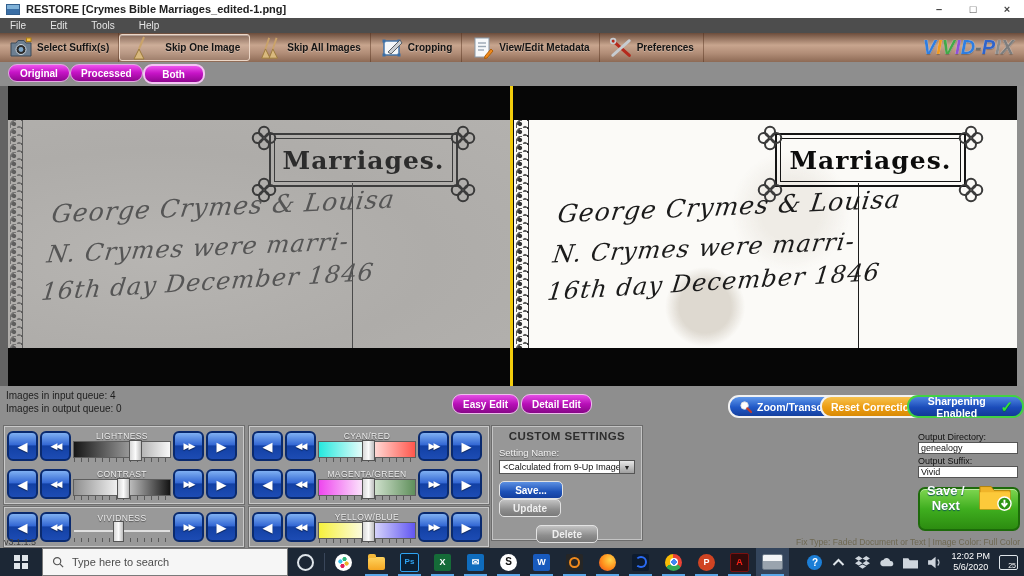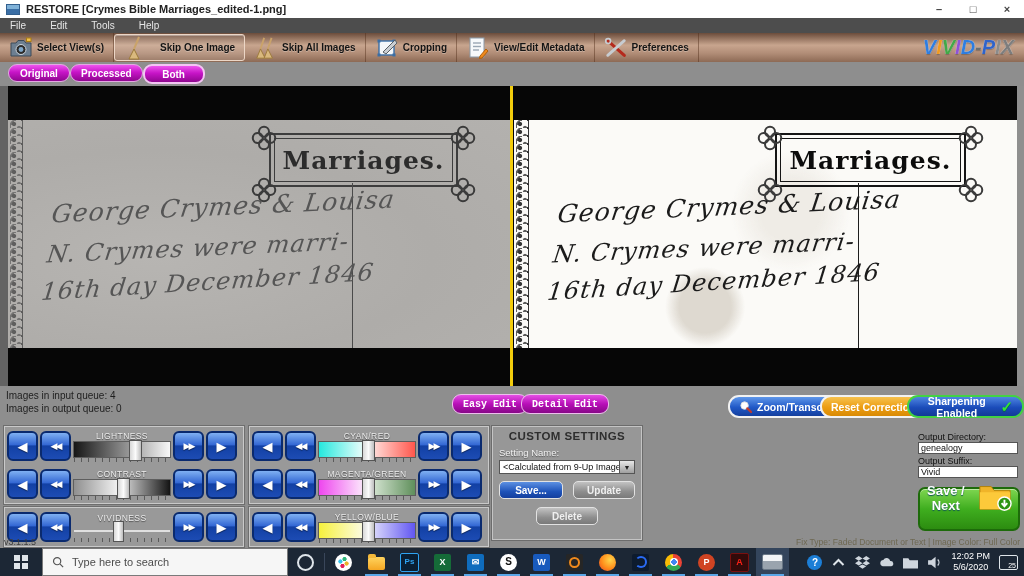--- a/index.html
+++ b/index.html
@@ -80,21 +80,21 @@
   #doc-right .hw{color:#1b1b1b;}
   .hw.l1{left:9%;top:72px;font-size:25px;}
   .hw.l2{left:8%;top:114px;font-size:24px;}
   .hw.l3{left:7%;top:148px;font-size:24px;transform:skewX(-10deg) rotate(-3.5deg);}
 
   
   .statusrow{position:absolute;top:386px;left:0;right:0;height:38px;background:#8e8e8e;}
   .queue{position:absolute;left:6px;top:3px;font-size:10px;color:#1e1e1e;line-height:13px;}
   .btn-mag{position:absolute;top:8px;height:20px;border-radius:9px;border:1px solid #eebdee;
     background:linear-gradient(180deg,#e44fe4 0%,#b80fb8 50%,#870787 100%);
-    color:#fff;font-size:10px;font-weight:bold;font-family:Liberation Mono, monospace;padding:0 10px;}
+    color:#fff;font-size:10px;font-weight:bold;font-family:Liberation Sans, sans-serif;padding:0 10px;}
   #easy-edit{left:452px;} #detail-edit{left:521px;}
   .btn-pill{position:absolute;top:9px;height:23px;border-radius:11px;border:2px solid #f2f2f2;
     color:#fff;font-size:10.5px;font-weight:bold;font-family:inherit;
     display:flex;align-items:center;gap:5px;padding:0 9px;}
   #zoom-transcribe{left:728px;background:linear-gradient(180deg,#5f97ea 0%,#2058c6 55%,#143f9e 100%);}
   #reset-corrections{left:820px;background:linear-gradient(180deg,#f6c14e 0%,#ec9d12 55%,#d98a05 100%);}
   #sharpening{left:907px;border-color:#43d243;
     background:linear-gradient(180deg,#4f86e2 0%,#1b4cba 55%,#123a96 100%);}
   .check{color:#35e435;font-size:15px;font-weight:bold;text-shadow:0 1px 1px #064;}
   .mag-ico{width:13px;height:13px;}
@@ -131,21 +131,21 @@
   
   .custom{position:absolute;left:492px;top:2px;width:150px;height:114px;background:#979797;
     border:1px solid #c4c4c4;box-shadow:0 0 0 1px #6c6c6c;padding:3px 6px;box-sizing:border-box;}
   .cs-title{text-align:center;font-size:11.5px;font-weight:bold;color:#2e2e2e;letter-spacing:.4px;}
   .cs-label{font-size:9.5px;color:#f2f2f2;margin-top:5px;text-shadow:0 1px 1px #555;}
   .cs-dd{display:flex;margin-top:2px;height:14px;}
   .cs-dd-field{flex:1;background:#fff;border:1px solid #555;font-size:9px;color:#111;
     display:flex;align-items:center;padding:0 3px;white-space:nowrap;overflow:hidden;}
   .cs-dd-btn{width:14px;background:linear-gradient(180deg,#e8e8e8,#9f9f9f);border:1px solid #555;
     border-left:none;font-size:7px;color:#222;display:flex;align-items:center;justify-content:center;}
-  .cs-btnrow{display:flex;justify-content:space-between;margin-top:7px;}
+  .cs-btnrow{display:flex;justify-content:space-between;margin-top:7px;flex-direction:column;}
   .cs-btn{height:18px;border-radius:5px;border:1px solid #e2e2e2;color:#fff;font-size:10px;
     font-weight:bold;font-family:inherit;padding:0 10px;}
   .cs-save{background:linear-gradient(180deg,#5c90e2 0%,#1e52b8 60%,#143f9e 100%);width:64px;}
   .cs-gray{background:linear-gradient(180deg,#c2c2c2 0%,#8d8d8d 60%,#7a7a7a 100%);color:#efefef;width:62px;}
   .cs-delrow{display:flex;justify-content:center;margin-top:8px;}
 
   
   .outputs{position:absolute;left:918px;top:6px;width:102px;}
   .out-label{font-size:9px;color:#111;margin-top:2px;}
   .out-input{width:100px;height:12px;background:#fff;border:1px solid #555;font-size:9px;
@@ -239,21 +239,21 @@
     <div style="display:flex;align-items:stretch;" id="toolbar-items">
         <div class="tb-item">
           <span class="tb-icon">
             <svg width="24" height="22" viewBox="0 0 24 22">
               <path d="M2 6 h5 l2 -2.5 h6 l2 2.5 h5 v13 H2 Z" fill="#6d7f91" stroke="#3c4a58"></path>
               <circle cx="12" cy="12.5" r="5" fill="#2c2c2c" stroke="#cfd6dd"></circle>
               <circle cx="12" cy="12.5" r="2.4" fill="#7fa8c9"></circle>
               <rect x="17.5" y="1" width="4.5" height="3.5" fill="#f2c14e" stroke="#a97d14"></rect>
             </svg>
           </span>
-          <span class="tb-label">Select View(s)</span>
+          <span class="tb-label">Select Suffix(s)</span>
         </div>
         <div class="tb-item raised">
           <span class="tb-icon">
             <svg width="22" height="24" viewBox="0 0 22 24">
               <line x1="14" y1="1" x2="9" y2="13" stroke="#caa36a" stroke-width="2"></line>
               <path d="M9 13 L4 23 L14 23 Z" fill="#d9b97e" stroke="#9c7a3a"></path>
             </svg>
           </span>
           <span class="tb-label">Skip One Image</span>
         </div>

